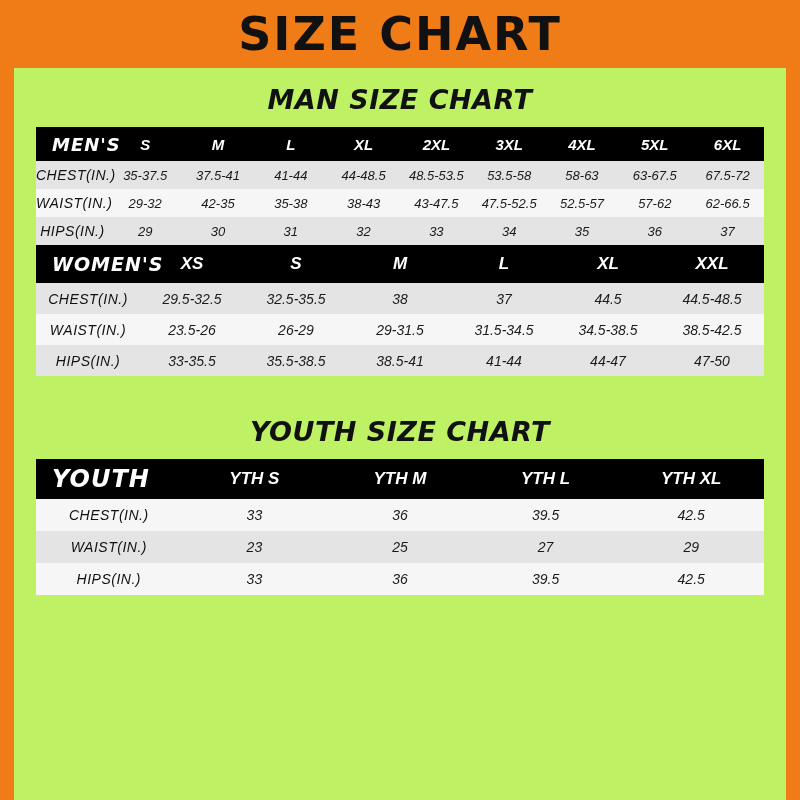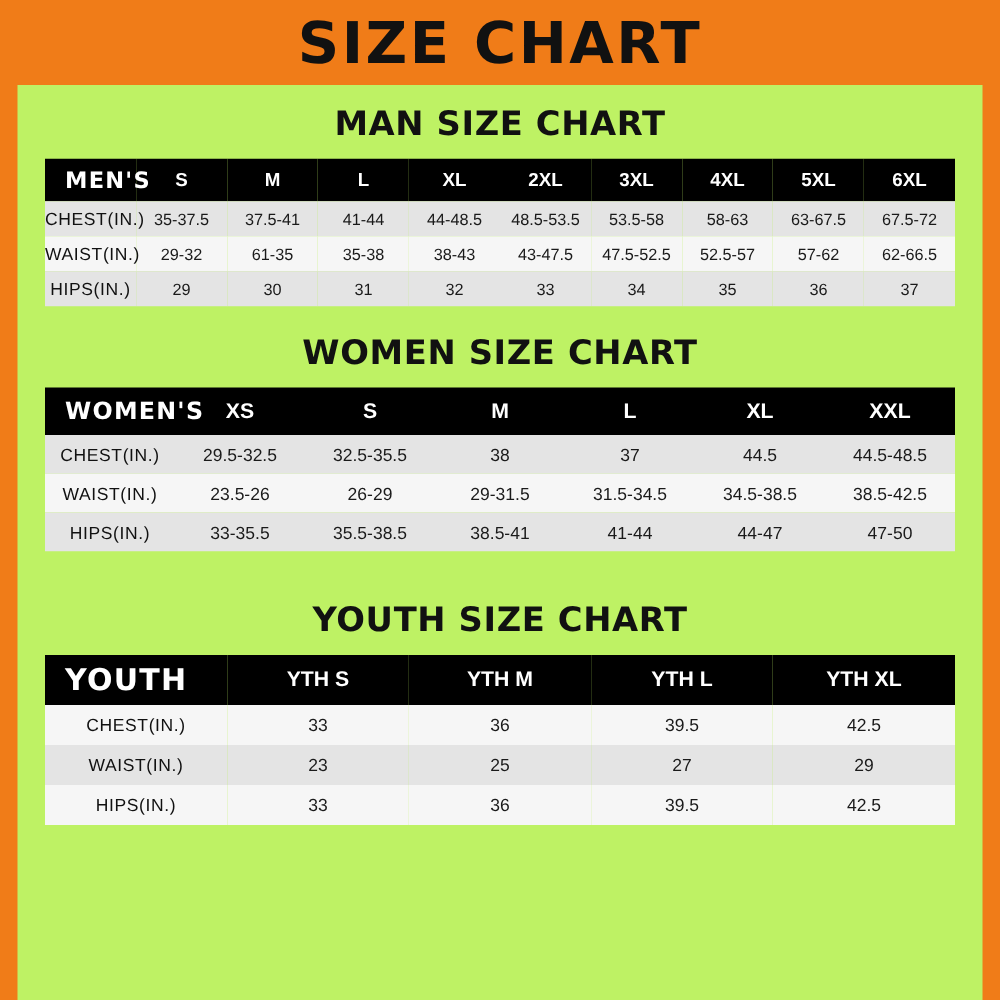--- a/index.html
+++ b/index.html
@@ -33,20 +33,21 @@
   .banner-title {
     font-family: "DejaVu Sans", sans-serif;
     font-weight: bold;
     font-size: 46px;
     letter-spacing: 2px;
     color: #111111;
     line-height: 1;
   }
   .section {
     padding: 0 22px;
+    font-style: italic;
   }
   .section-title {
     text-align: center;
     font-family: "DejaVu Sans", sans-serif;
     font-weight: bold;
     font-size: 27px;
     color: #111111;
     letter-spacing: 0.5px;
   }
   .sec-man .section-title { margin: 16px 0 12px; }
@@ -149,21 +150,21 @@
           <td>44-48.5</td>
           <td>48.5-53.5</td>
           <td>53.5-58</td>
           <td>58-63</td>
           <td>63-67.5</td>
           <td>67.5-72</td>
         </tr>
         <tr class="row-even">
           <td class="row-label">WAIST(IN.)</td>
           <td>29-32</td>
-          <td>61-35</td>
+          <td>42-35</td>
           <td>35-38</td>
           <td>38-43</td>
           <td>43-47.5</td>
           <td>47.5-52.5</td>
           <td>52.5-57</td>
           <td>57-62</td>
           <td>62-66.5</td>
         </tr>
         <tr class="row-odd">
           <td class="row-label">HIPS(IN.)</td>
@@ -175,21 +176,20 @@
           <td>34</td>
           <td>35</td>
           <td>36</td>
           <td>37</td>
         </tr>
       </tbody>
     </table>
   </div>
 
   <div class="section sec-women">
-    <div class="section-title">WOMEN SIZE CHART</div>
     <table class="size-table">
       <thead>
         <tr>
           <th class="head-label">WOMEN'S</th>
           <th>XS</th>
           <th>S</th>
           <th>M</th>
           <th>L</th>
           <th>XL</th>
           <th>XXL</th>

